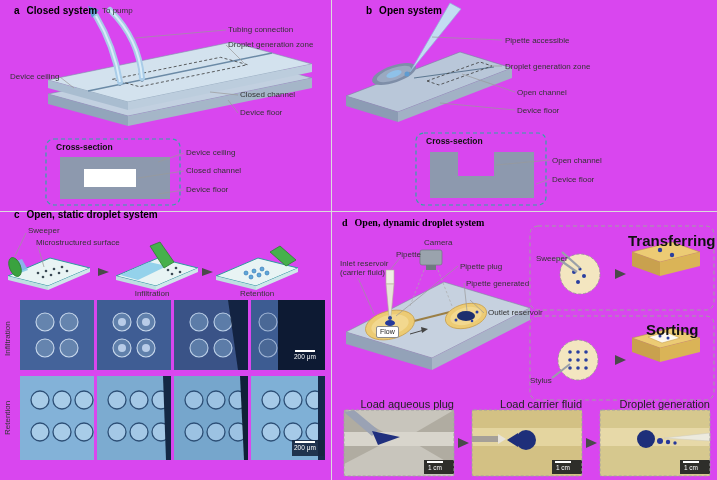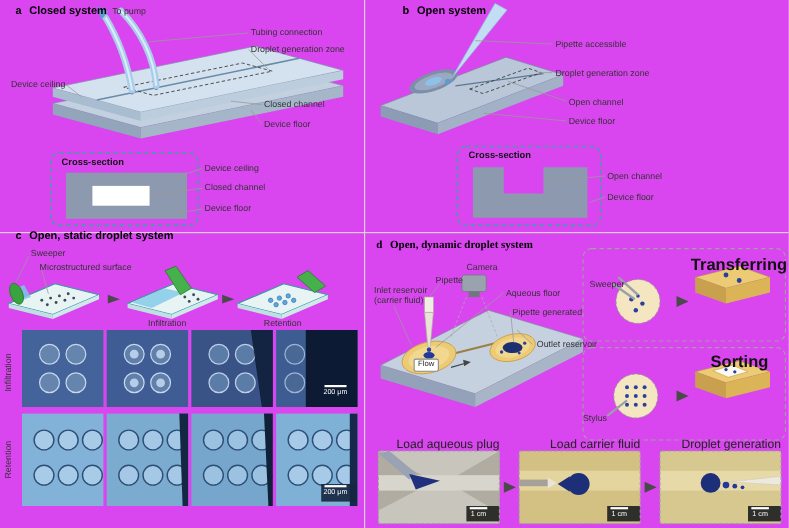--- a/index.html
+++ b/index.html
@@ -401,21 +401,21 @@
         <polygon points="378,221 378,229 332,226" fill="#eceade" stroke="#cfcabc" stroke-width="0.5"></polygon>
         <rect x="348" y="248" width="30" height="14" fill="#2e2e2a"></rect>
         <rect x="268" y="198" width="110" height="66" rx="2" fill="none" stroke="#a0a0a0" stroke-width="1" stroke-dasharray="3,2"></rect>
       </g>
     </svg>
     <div class="ptitle" style="left:10px;top:5px;font-family:Liberation Serif, serif;"><span class="tag">d</span><span>Open, dynamic droplet system</span></div>
     <div class="lbl" style="left:8px;top:47px;">Inlet reservoir</div>
     <div class="lbl" style="left:8px;top:56px;">(carrier fluid)</div>
     <div class="lbl" style="left:64px;top:38px;">Pipette</div>
     <div class="lbl" style="left:92px;top:26px;">Camera</div>
-    <div class="lbl" style="left:128px;top:50px;">Aqueous floor</div>
+    <div class="lbl" style="left:128px;top:50px;">Pipette plug</div>
     <div class="lbl" style="left:134px;top:67px;">Pipette generated</div>
     <div class="lbl" style="left:156px;top:84px;margin-top:12px;">Outlet reservoir</div>
     <div class="flowbox" style="left:44px;top:114px;">Flow</div>
     <div class="boxtitle" style="left:296px;top:20px;">Transferring</div>
     <div class="lbl" style="left:204px;top:42px;">Sweeper</div>
     <div class="boxtitle" style="left:314px;top:109px;">Sorting</div>
     <div class="lbl" style="left:198px;top:164px;">Stylus</div>
     <div class="steptitle" style="left:12px;top:186px;width:110px;">Load aqueous plug</div>
     <div class="steptitle" style="left:140px;top:186px;width:110px;">Load carrier fluid</div>
     <div class="steptitle" style="left:268px;top:186px;width:110px;">Droplet generation</div>

